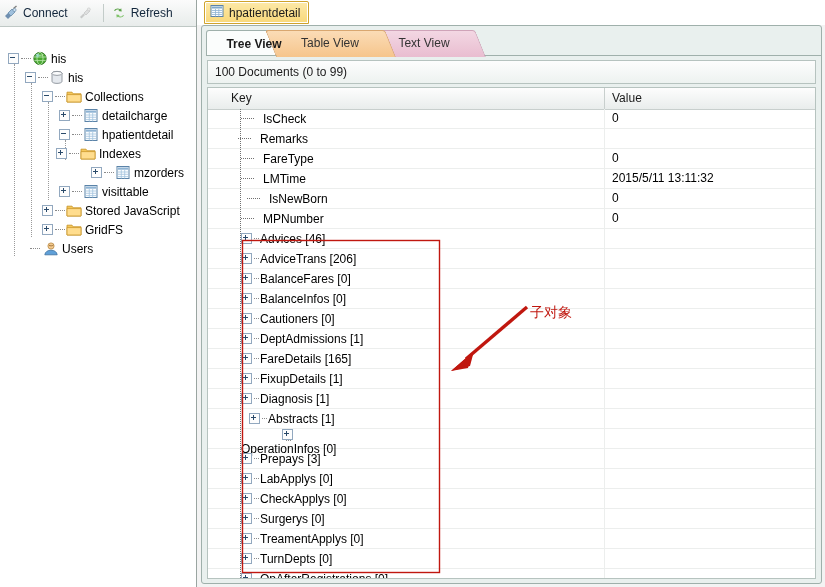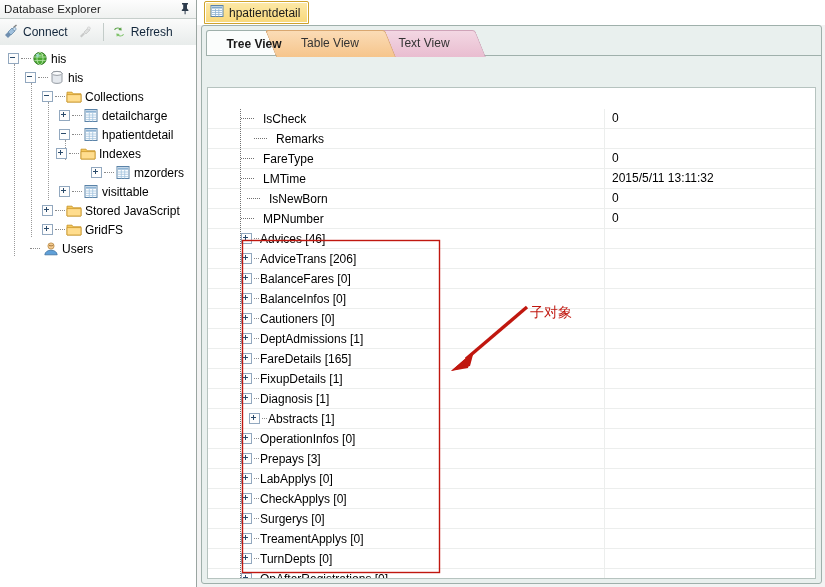--- a/index.html
+++ b/index.html
@@ -128,28 +128,20 @@
     font-family:"DejaVu Sans",sans-serif;white-space:nowrap;
   }
 </style>
 </head>
 <body>
 
 <div class="app">
 
   <div class="left-panel">
 
-    <div class="lp-title">
-      <div class="lp-title-text">Database Explorer</div>
-      <div class="pin-btn">
-        <svg width="12" height="13" viewBox="0 0 12 13">
-            <path d="M3 1h6v1.5H8v4l1.4 1.6V9H6.6v3.3h-1V9H2.8V8.1L4.2 6.5v-4H3V1z" fill="#2c3b4c"></path>
-          </svg>
-      </div>
-    </div>
 
     <div class="lp-toolbar">
       <div class="tb-btn">
         <span class="tb-icon">
           <svg width="16" height="16" viewBox="0 0 16 16">
             <path d="M2 11l3-3 3 3-3 3z" fill="#6f8fb0"></path>
             <path d="M5 8l4-4 3 3-4 4z" fill="#9fc0dd" stroke="#5c7f9f" stroke-width=".7"></path>
             <path d="M10.5 3.5L13.5 1" stroke="#7f7f7f" stroke-width="1.4"></path>
             <circle cx="11.5" cy="5" r="1.6" fill="#cfe3f3" stroke="#5c7f9f" stroke-width=".6"></circle>
           </svg>
@@ -321,36 +313,44 @@
         <div class="tabshape tab-orange">
           <div class="tab-skew"></div>
           <span>Table View</span>
         </div>
         <div class="tabshape tab-active">
           <span>Tree View</span>
         </div>
         <div class="tabline"></div>
       </div>
 
+      <div class="docbar">
+        <span class="txt">100 Documents (0 to 99)</span>
+      </div>
 
       <div class="grid">
+        <div class="ghead">
+          <span class="hk">Key</span>
+          <span class="hsplit"></span>
+          <span class="hv">Value</span>
+        </div>
         <div class="gbody">
           <div class="kguide"></div>
           <div class="vsplit"></div>
           <div id="grid-rows">
               <div class="grow">
                 <div class="key" style="left: 33px;">
                   <span class="leafline"></span>
                   <span style="width: 6px; flex: 0 0 auto;"></span>
                   <span class="klabel">IsCheck</span>
                 </div>
                 <div class="val">0</div>
               </div>
               <div class="grow">
-                <div class="key" style="left: 46px;">
+                <div class="key" style="left: 30px;">
                   <span class="leafline"></span>
                   <span style="width: 6px; flex: 0 0 auto;"></span>
                   <span class="klabel">Remarks</span>
                 </div>
                 <div class="val"></div>
               </div>
               <div class="grow">
                 <div class="key" style="left: 33px;">
                   <span class="leafline"></span>
                   <span style="width: 6px; flex: 0 0 auto;"></span>
@@ -456,21 +456,21 @@
               </div>
               <div class="grow">
                 <div class="key" style="left: 33px; padding-left: 8px;">
                   <span class="exp plus"></span>
                   <span class="dots" style="width: 5px;"></span>
                   <span class="klabel">Abstracts [1]</span>
                 </div>
                 <div class="val"></div>
               </div>
               <div class="grow">
-                <div class="key" style="left: 33px;">
+                <div class="key" style="left: 33px; flex-direction: column;">
                   <span class="exp plus"></span>
                   <span class="dots" style="width: 5px;"></span>
                   <span class="klabel">OperationInfos [0]</span>
                 </div>
                 <div class="val"></div>
               </div>
               <div class="grow">
                 <div class="key" style="left: 33px;">
                   <span class="exp plus"></span>
                   <span class="dots" style="width: 5px;"></span>

